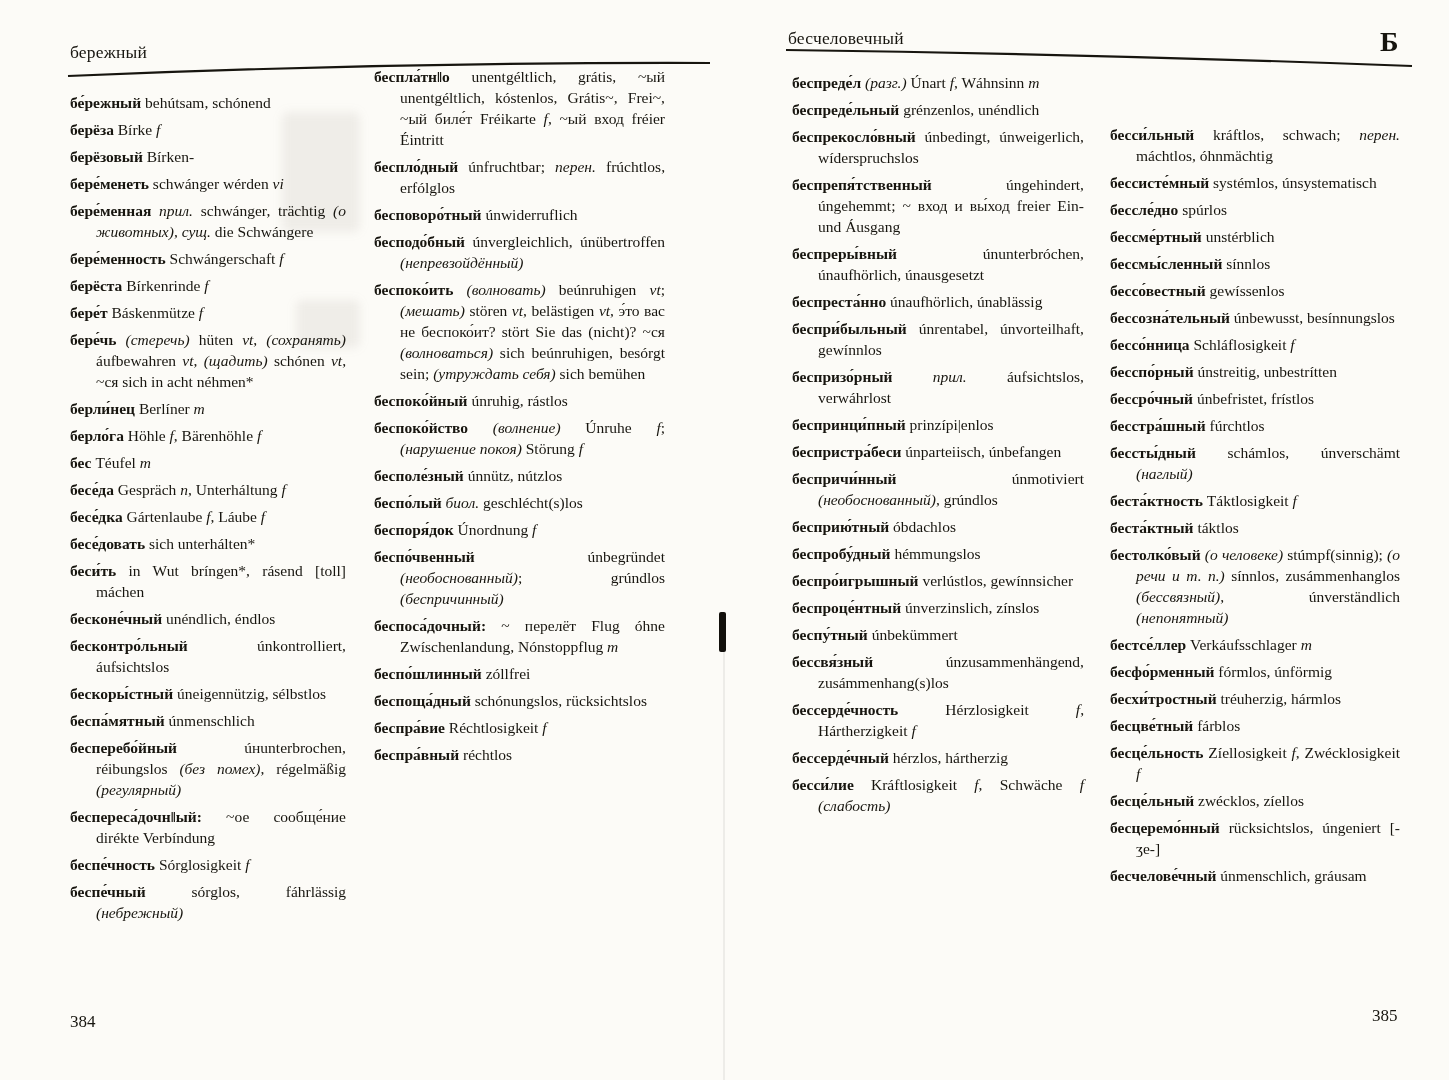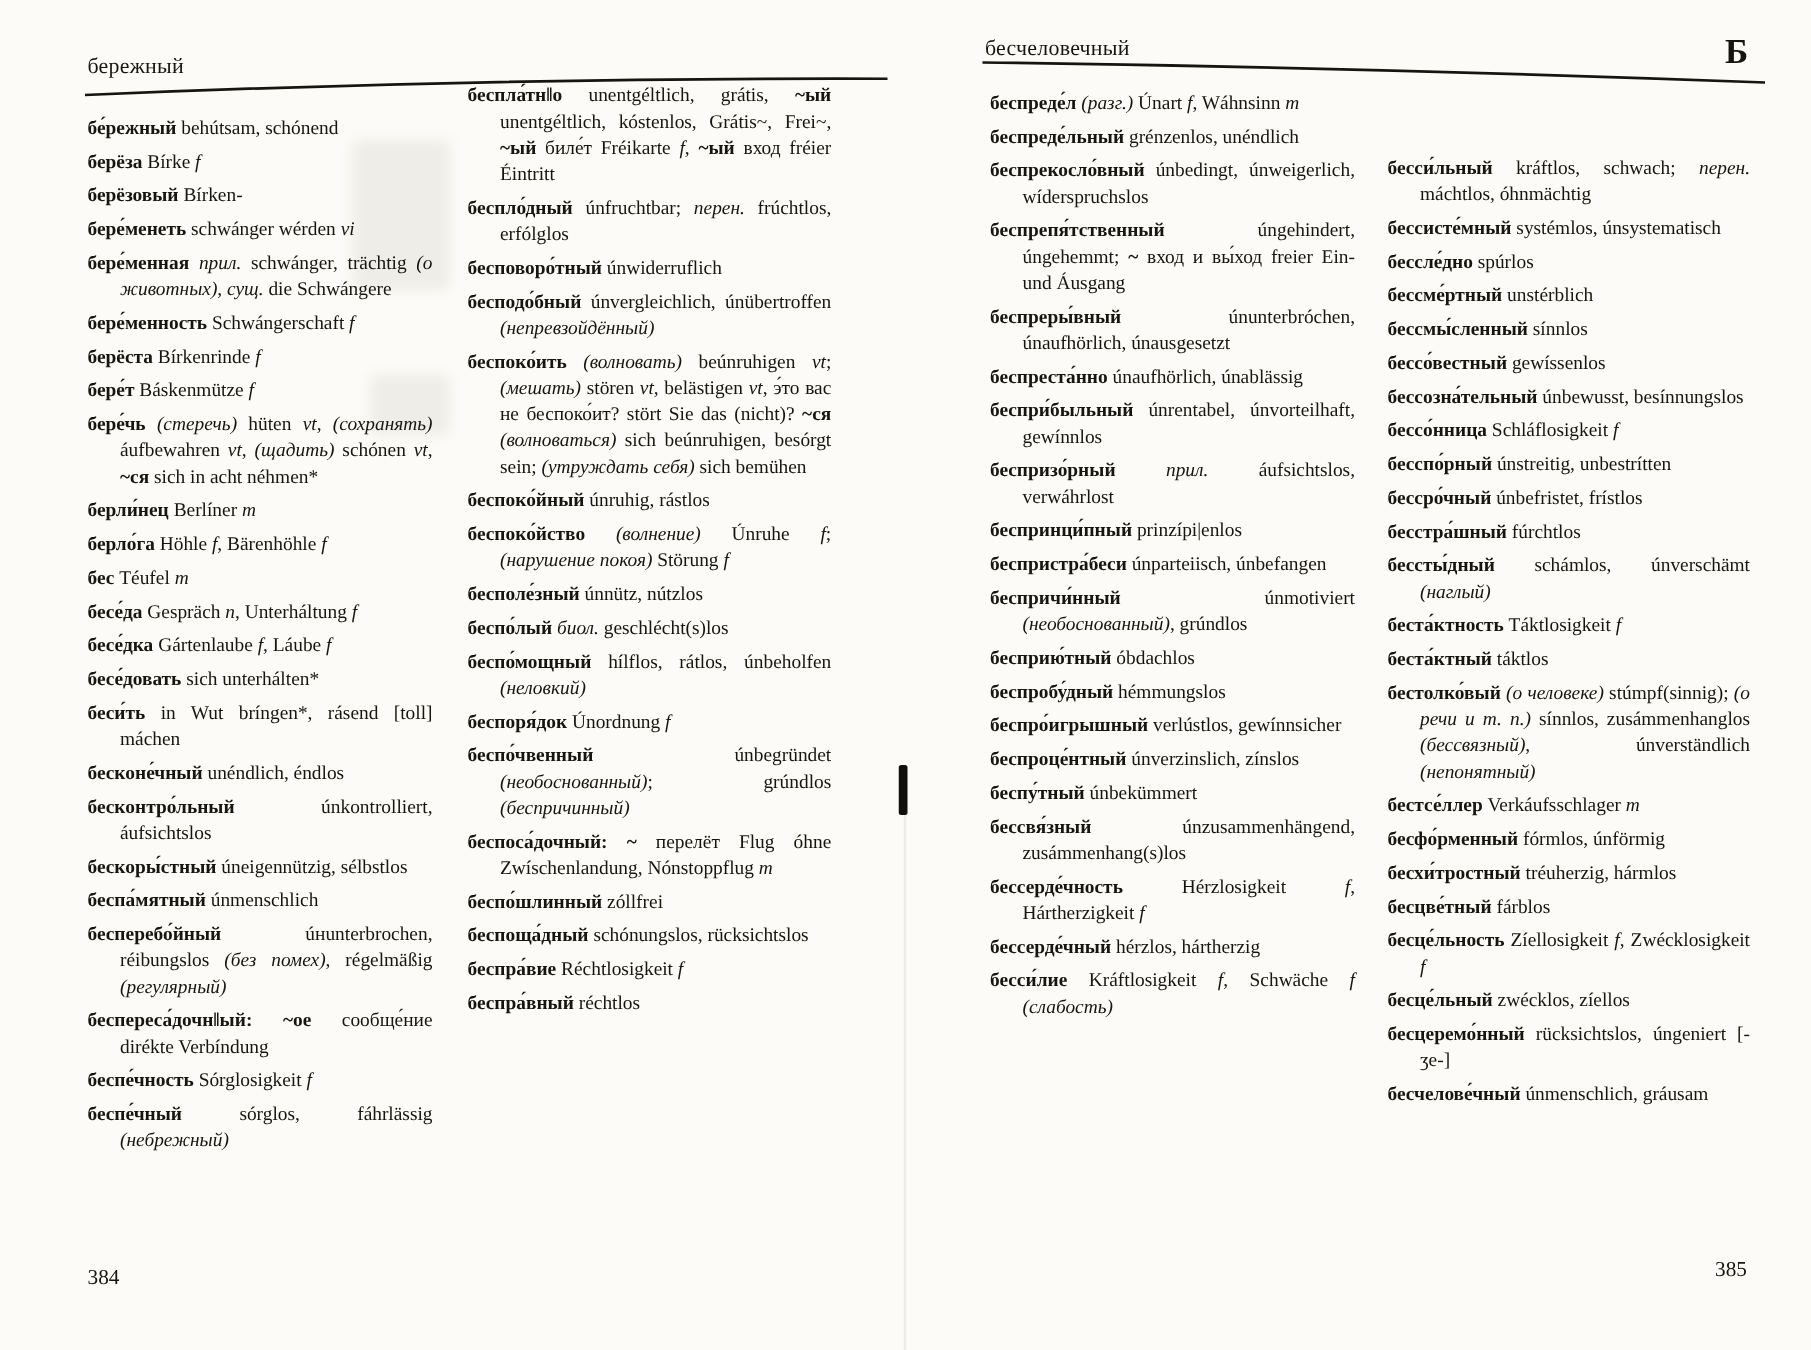--- a/index.html
+++ b/index.html
@@ -30,21 +30,21 @@
     text-align:justify;
     text-align-last:left;
   }
   .entry{
     margin:0 0 6px 0;
     padding-left:26px;
     text-indent:-26px;
   }
   .hw{font-weight:bold;}
   .it{font-style:italic;}
-  .bb{font-weight:bold;}
+  .bb{font-weight:normal;}
   .page-number{
     position:absolute;
     font-size:17px;
   }
   .artifact{
     position:absolute;
     background:rgba(125,118,104,0.10);
     filter:blur(5px);
     border-radius:6px;
   }
@@ -109,21 +109,20 @@
   <div class="page-col" id="col-2" style="left:374px;top:66px;width:291px;">
       <p class="entry"><b class="hw">беспла́тн‖о</b> <span>unentgéltlich, grátis, <b class="bb">~ый</b> unentgéltlich, kóstenlos, Grátis~, Frei~, <b class="bb">~ый</b> биле́т Fréikarte <i class="it">f</i>, <b class="bb">~ый</b> вход fréier Éintritt</span></p>
       <p class="entry"><b class="hw">беспло́дный</b> <span>únfruchtbar; <i class="it">перен.</i> frúchtlos, erfólglos</span></p>
       <p class="entry"><b class="hw">бесповоро́тный</b> <span>únwiderruflich</span></p>
       <p class="entry"><b class="hw">бесподо́бный</b> <span>únvergleichlich, únübertroffen <i class="it">(непревзойдённый)</i></span></p>
       <p class="entry"><b class="hw">беспоко́ить</b> <span><i class="it">(волновать)</i> beúnruhigen <i class="it">vt</i>; <i class="it">(мешать)</i> stören <i class="it">vt</i>, belästigen <i class="it">vt</i>, э́то вас не беспоко́ит? stört Sie das (nicht)? <b class="bb">~ся</b> <i class="it">(волноваться)</i> sich beúnruhigen, besórgt sein; <i class="it">(утруждать себя)</i> sich bemühen</span></p>
       <p class="entry"><b class="hw">беспоко́йный</b> <span>únruhig, rástlos</span></p>
       <p class="entry"><b class="hw">беспоко́йство</b> <span><i class="it">(волнение)</i> Únruhe <i class="it">f</i>; <i class="it">(нарушение покоя)</i> Störung <i class="it">f</i></span></p>
       <p class="entry"><b class="hw">бесполе́зный</b> <span>únnütz, nútzlos</span></p>
       <p class="entry"><b class="hw">беспо́лый</b> <span><i class="it">биол.</i> geschlécht(s)los</span></p>
-      <p class="entry"><b class="hw">беспо́мощный</b> <span>hílflos, rátlos, únbeholfen <i class="it">(неловкий)</i></span></p>
       <p class="entry"><b class="hw">беспоря́док</b> <span>Únordnung <i class="it">f</i></span></p>
       <p class="entry"><b class="hw">беспо́чвенный</b> <span>únbegründet <i class="it">(необоснованный)</i>; grúndlos <i class="it">(беспричинный)</i></span></p>
       <p class="entry"><b class="hw">беспоса́дочный:</b> <span><b class="bb">~</b> перелёт Flug óhne Zwíschenlandung, Nónstoppflug <i class="it">m</i></span></p>
       <p class="entry"><b class="hw">беспо́шлинный</b> <span>zóllfrei</span></p>
       <p class="entry"><b class="hw">беспоща́дный</b> <span>schónungslos, rücksichtslos</span></p>
       <p class="entry"><b class="hw">беспра́вие</b> <span>Réchtlosigkeit <i class="it">f</i></span></p>
       <p class="entry"><b class="hw">беспра́вный</b> <span>réchtlos</span></p>
     </div>
   <div class="page-col" id="col-3" style="left:792px;top:72px;width:292px;">
       <p class="entry"><b class="hw">беспреде́л</b> <span><i class="it">(разг.)</i> Únart <i class="it">f</i>, Wáhnsinn <i class="it">m</i></span></p>

